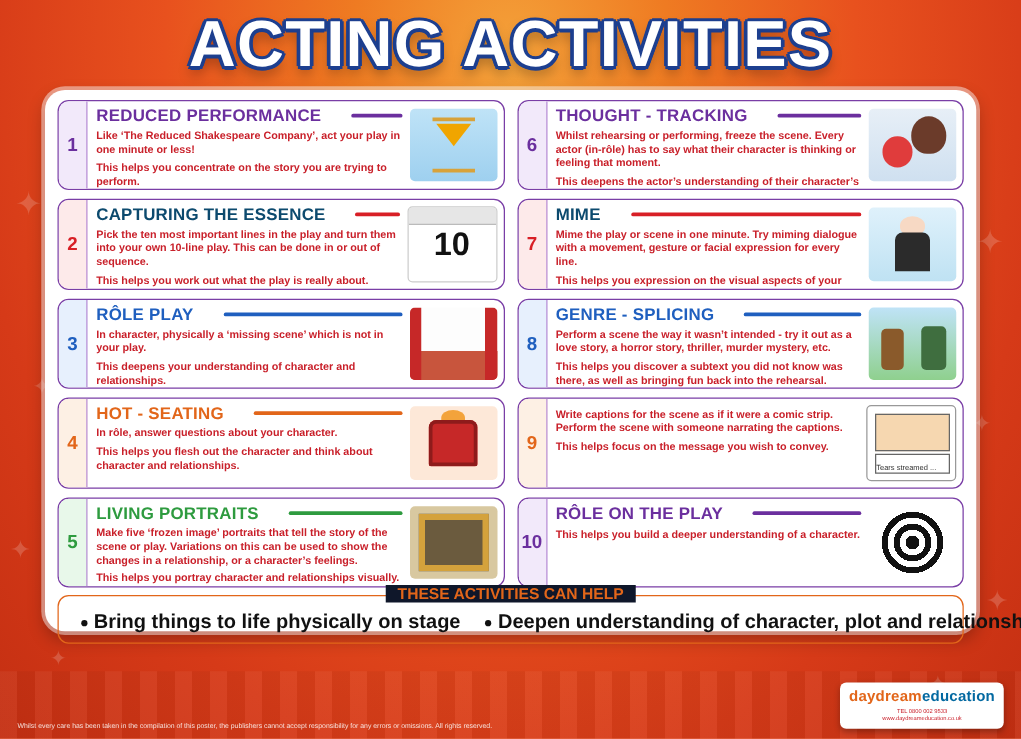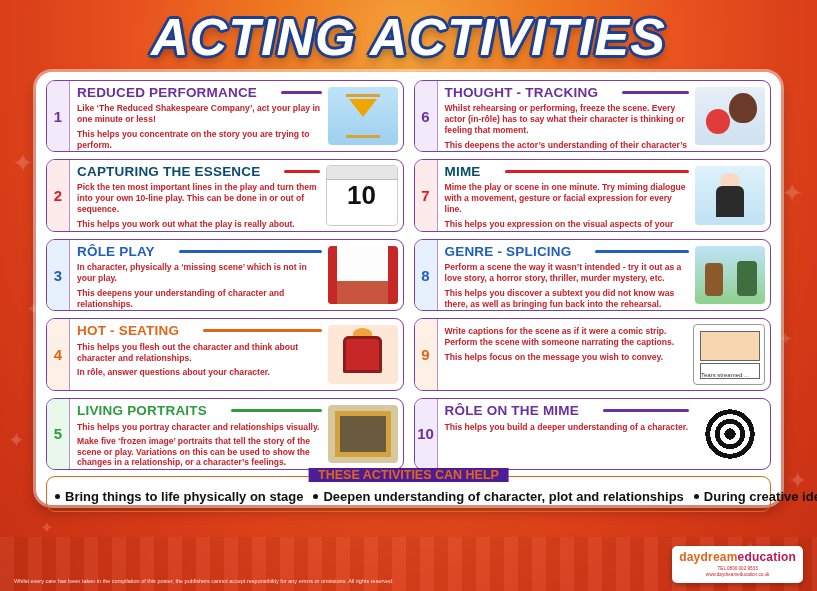--- a/index.html
+++ b/index.html
@@ -17,21 +17,21 @@
   
   .star{position:absolute;color:rgba(255,255,255,0.18);font-size:26px;line-height:1;pointer-events:none;}
   .s1{left:12px;top:150px}.s2{left:26px;top:300px;font-size:18px}
   .s3{left:8px;top:430px;font-size:20px}.s4{right:14px;top:180px}
   .s5{right:24px;top:330px;font-size:18px}.s6{right:10px;top:470px;font-size:22px}
   .s7{left:40px;top:520px;font-size:16px}.s8{right:60px;top:540px;font-size:16px}
 
   
   .title-wrap{
     position:absolute;left:0;right:0;top:6px;height:62px;
-    display:flex;align-items:center;justify-content:center;font-style:italic;
+    display:flex;align-items:flex-start;justify-content:center;
   }
   .title{
     font-size:52px;font-weight:bold;letter-spacing:1px;
     font-family:"Liberation Sans", sans-serif;
     color:#ffffff;
     text-shadow:
       -2px -2px 0 #1d3f8f, 2px -2px 0 #1d3f8f, -2px 2px 0 #1d3f8f, 2px 2px 0 #1d3f8f,
       0 -3px 0 #1d3f8f, 0 3px 0 #1d3f8f, -3px 0 0 #1d3f8f, 3px 0 0 #1d3f8f,
       0 6px 10px rgba(0,0,0,.35);
     background:linear-gradient(#ffffff 40%, #cfe0ff 60%, #ffffff 100%);
@@ -130,39 +130,39 @@
       radial-gradient(circle, #111 0 14%, #fff 14% 26%, #111 26% 38%, #fff 38% 50%, #111 50% 62%, #fff 62% 74%, #111 74% 86%, #fff 86% 100%);
   }
 
   
   .helpbox{
     margin-top:6px;border:1.6px solid #e2661a;border-radius:9px;
     position:relative;padding:12px 8px 7px 8px;
   }
   .helptitle{
     position:absolute;top:-9px;left:50%;transform:translateX(-50%);
-    background:#4c1d95;padding:0 10px;color:#e2661a;font-weight:bold;font-size:12.5px;
+    background:#0f172a;padding:0 10px;color:#e2661a;font-weight:bold;font-size:12.5px;
     white-space:nowrap;
   }
   .bullets{display:flex;justify-content:space-between;align-items:center;gap:10px;}
-  .bullet{font-size:13px;font-weight:bold;color:#111;display:flex;align-items:center;gap:5px;white-space:nowrap;}
+  .bullet{font-size:16px;font-weight:bold;color:#111;display:flex;align-items:center;gap:5px;white-space:nowrap;margin-left:10px;}
   .dot{width:5px;height:5px;border-radius:50%;background:#111;flex:0 0 5px;}
 
   
   .footer{
     position:absolute;left:0;right:0;bottom:0;height:86px;
     display:flex;align-items:flex-end;justify-content:space-between;
   }
   .foot-left{color:rgba(255,255,255,.85);font-size:5.5px;line-height:1.5;padding:0 0 6px 14px;max-width:430px;}
   .logo{
     margin:0 14px 8px 0;background:#ffffff;border-radius:5px;padding:4px 7px;text-align:center;
     box-shadow:0 2px 5px rgba(0,0,0,.3);
   }
   .logo .brand{color:#e2661a;font-weight:bold;font-size:12px;letter-spacing:.2px;}
-  .logo .brand b{color:#be185d;}
+  .logo .brand b{color:#0369a1;}
   .logo .lines{color:#c9202a;font-size:4.6px;line-height:1.45;margin-top:2px;}
   .crowd{
     position:absolute;left:0;right:0;bottom:0;height:54px;
     background:repeating-linear-gradient(90deg, rgba(255,255,255,.06) 0 14px, rgba(0,0,0,.05) 14px 28px);
     opacity:.8;
   }
 </style>
 </head>
 <body>
 
@@ -227,35 +227,35 @@
           <div class="thumb th-stage"></div>
         </div>
 
         <div class="card c-orange">
           <div class="numcol">4</div>
           <div class="body">
             <div class="hdr">
               <h3>HOT - SEATING</h3>
               <div class="rule"></div>
             </div>
+            <div class="txt">In rôle, answer questions about your character.</div>
             <div class="txt second">This helps you flesh out the character and think about character and relationships.</div>
-            <div class="txt">In rôle, answer questions about your character.</div>
           </div>
           <div class="thumb th-chair"></div>
         </div>
 
         <div class="card c-green">
           <div class="numcol">5</div>
           <div class="body">
             <div class="hdr">
               <h3>LIVING PORTRAITS</h3>
               <div class="rule"></div>
             </div>
+            <div class="txt">Make five ‘frozen image’ portraits that tell the story of the scene or play. Variations on this can be used to show the changes in a relationship, or a character’s feelings.</div>
             <div class="txt second">This helps you portray character and relationships visually.</div>
-            <div class="txt">Make five ‘frozen image’ portraits that tell the story of the scene or play. Variations on this can be used to show the changes in a relationship, or a character’s feelings.</div>
           </div>
           <div class="thumb th-frame"></div>
         </div>
 
       </div>
 
       <div class="col">
 
         <div class="card c-purple">
           <div class="numcol">6</div>
@@ -304,21 +304,21 @@
           </div>
           <div class="thumb th-comic">
             <span>Tears streamed ...</span>
           </div>
         </div>
 
         <div class="card c-purple">
           <div class="numcol">10</div>
           <div class="body">
             <div class="hdr">
-              <h3>RÔLE ON THE MIME</h3>
+              <h3>RÔLE ON THE PLAY</h3>
               <div class="rule"></div>
             </div>
             <div class="txt second">This helps you build a deeper understanding of a character.</div>
           </div>
           <div class="thumb th-target"></div>
         </div>
 
       </div>
     </div>
 

